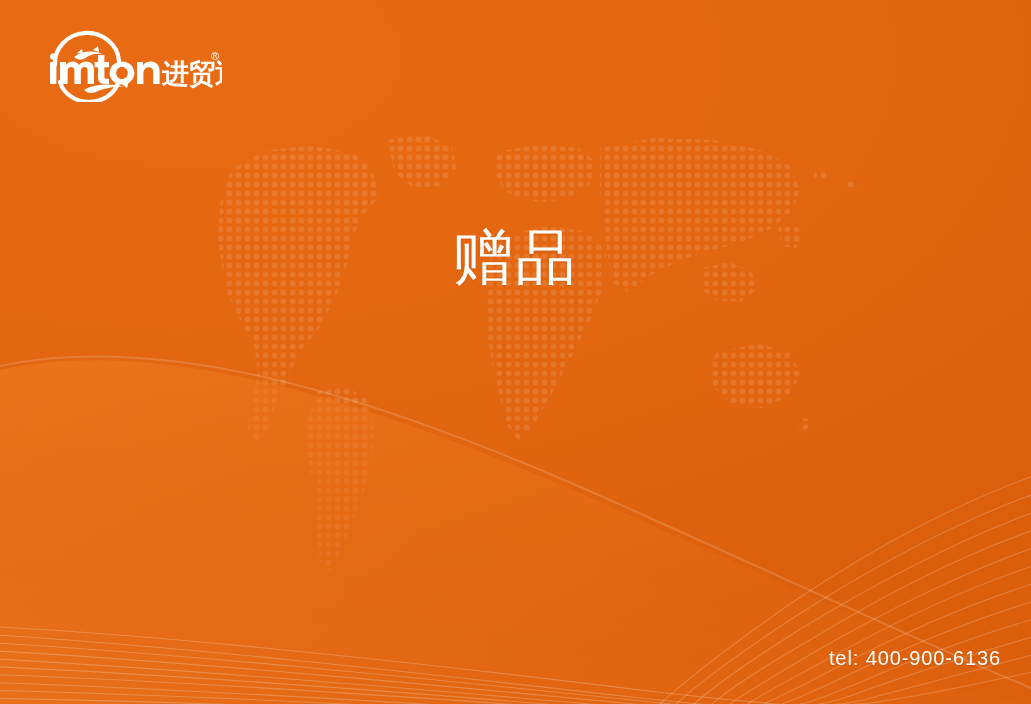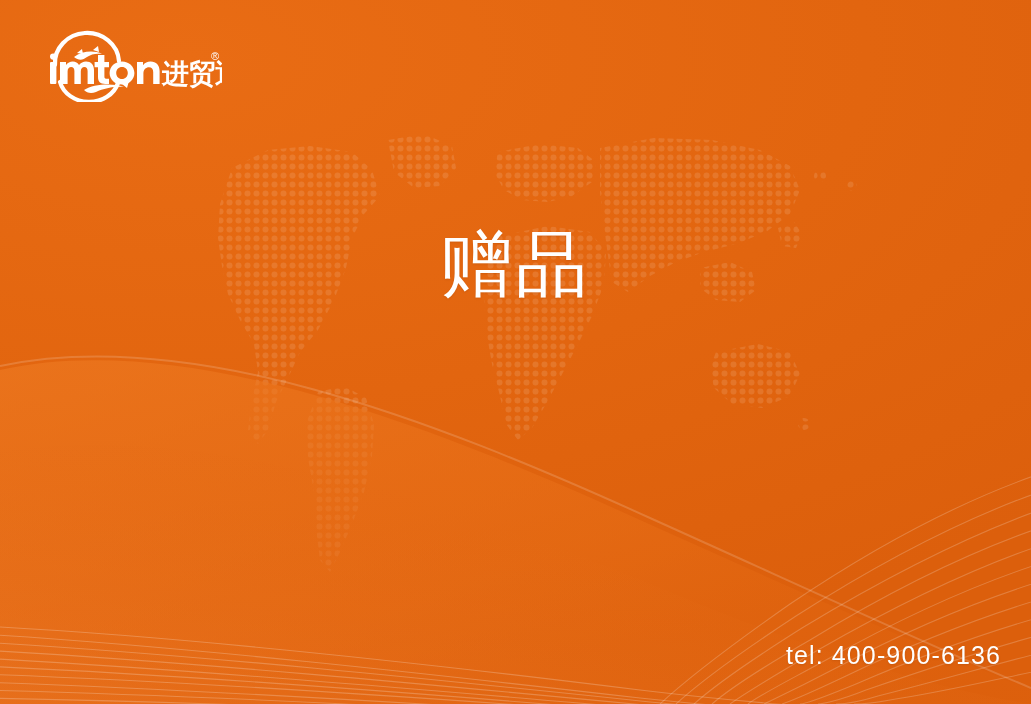--- a/index.html
+++ b/index.html
@@ -60,39 +60,39 @@
     top: 228px;
     width: 1031px;
     text-align: center;
     color: #ffffff;
     line-height: 1.0;
     letter-spacing: 0.01em;
     text-shadow: 0 1px 2px rgba(120, 50, 0, 0.18);
   }
   #title-line-1 {
     display: block;
-    font-size: 72px;
+    font-size: 60px;
     font-weight: 400;
     letter-spacing: 0.04em;
     margin-bottom: 14px;
   }
   #title-line-2 {
     display: block;
     font-size: 108px;
     font-weight: 400;
     letter-spacing: 0.02em;
   }
 
   
   #phone {
     position: absolute;
     right: 30px;
     bottom: 34px;
     color: #ffffff;
-    font-size: 25px;
+    font-size: 20px;
     letter-spacing: 0.045em;
     font-weight: 400;
     white-space: nowrap;
     text-shadow: 0 1px 2px rgba(120, 50, 0, 0.20);
   }
 </style>
 </head>
 <body>
 
 <div id="stage">

